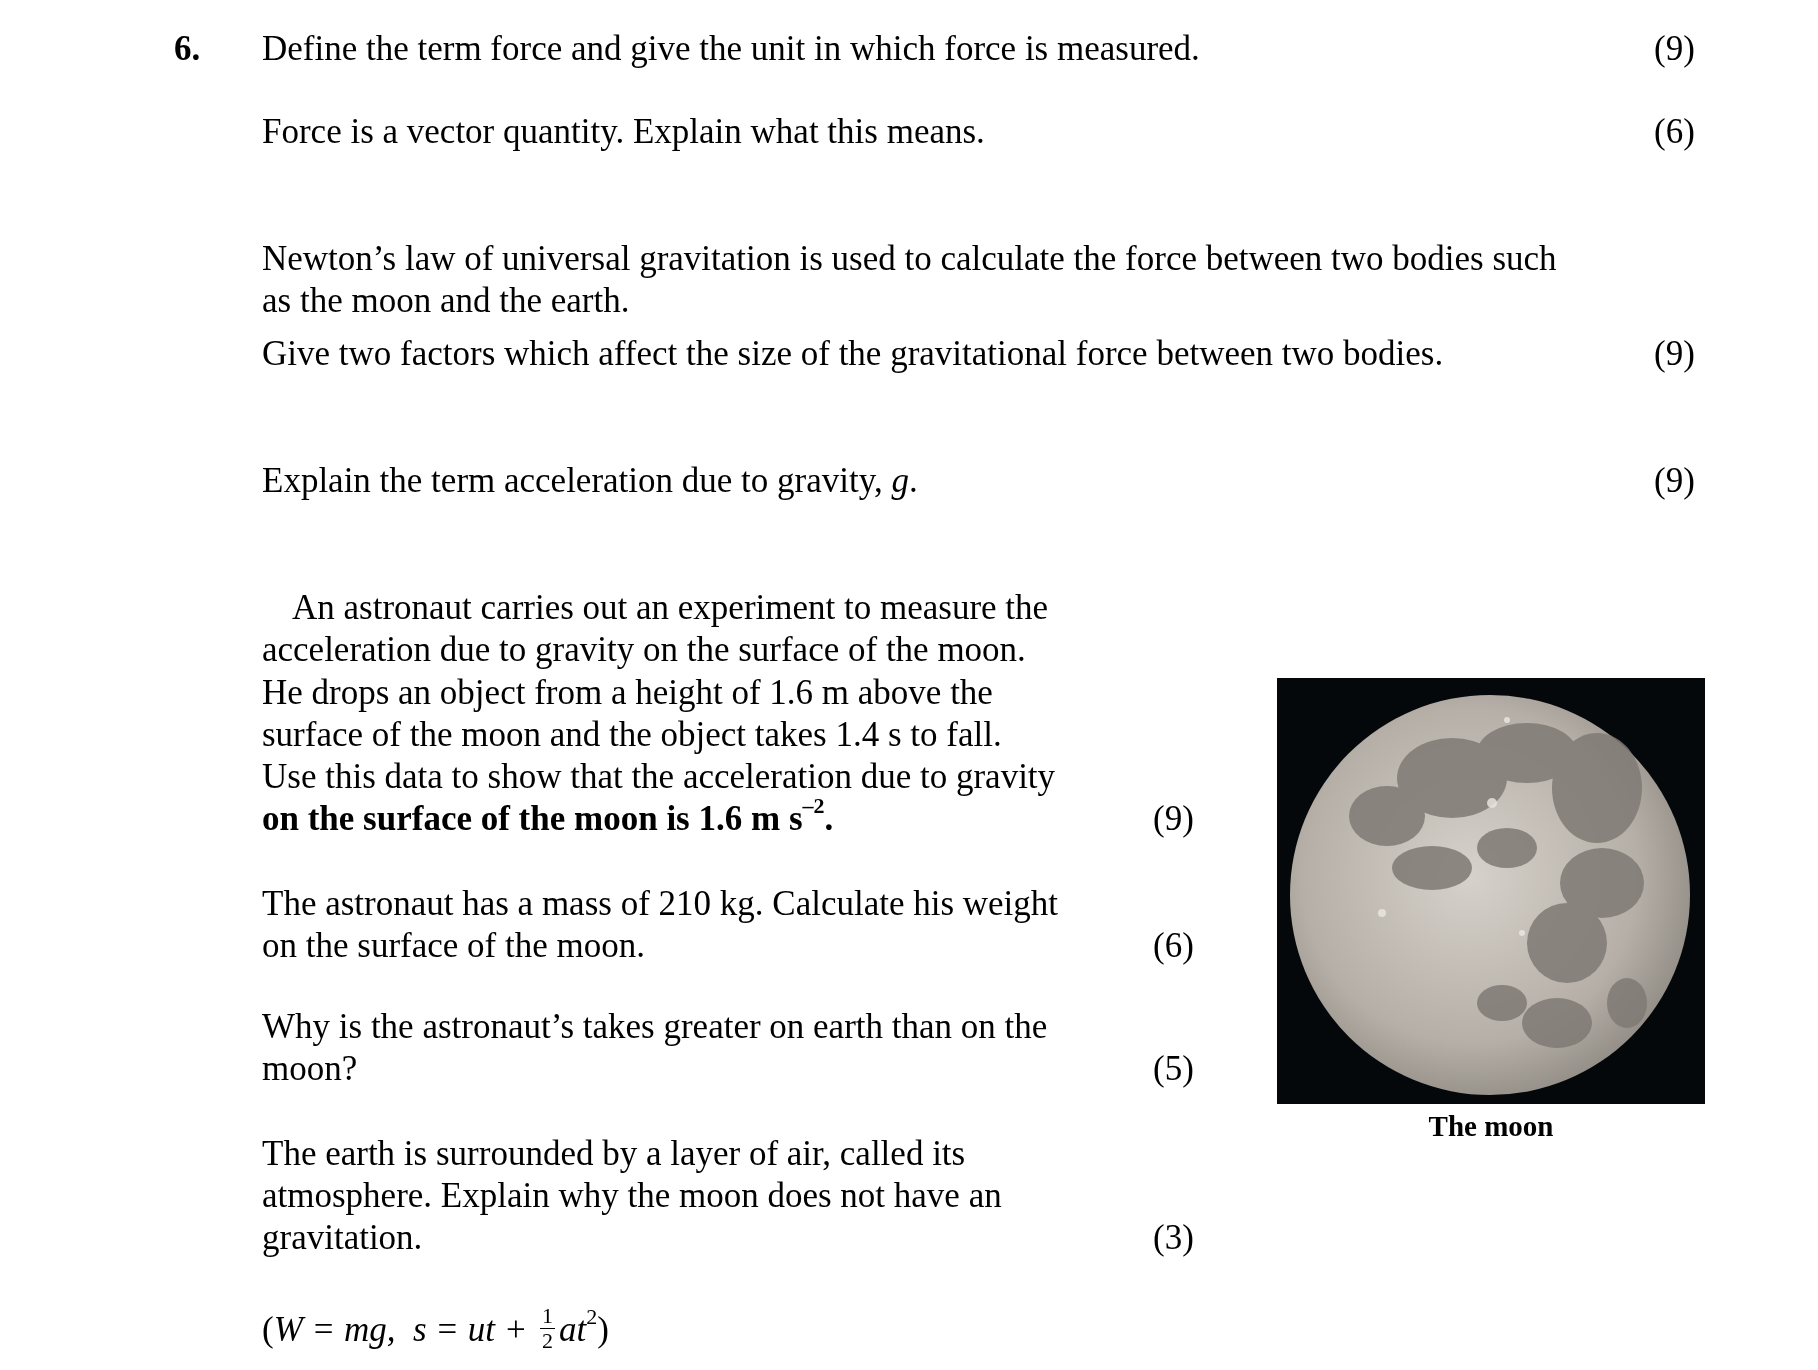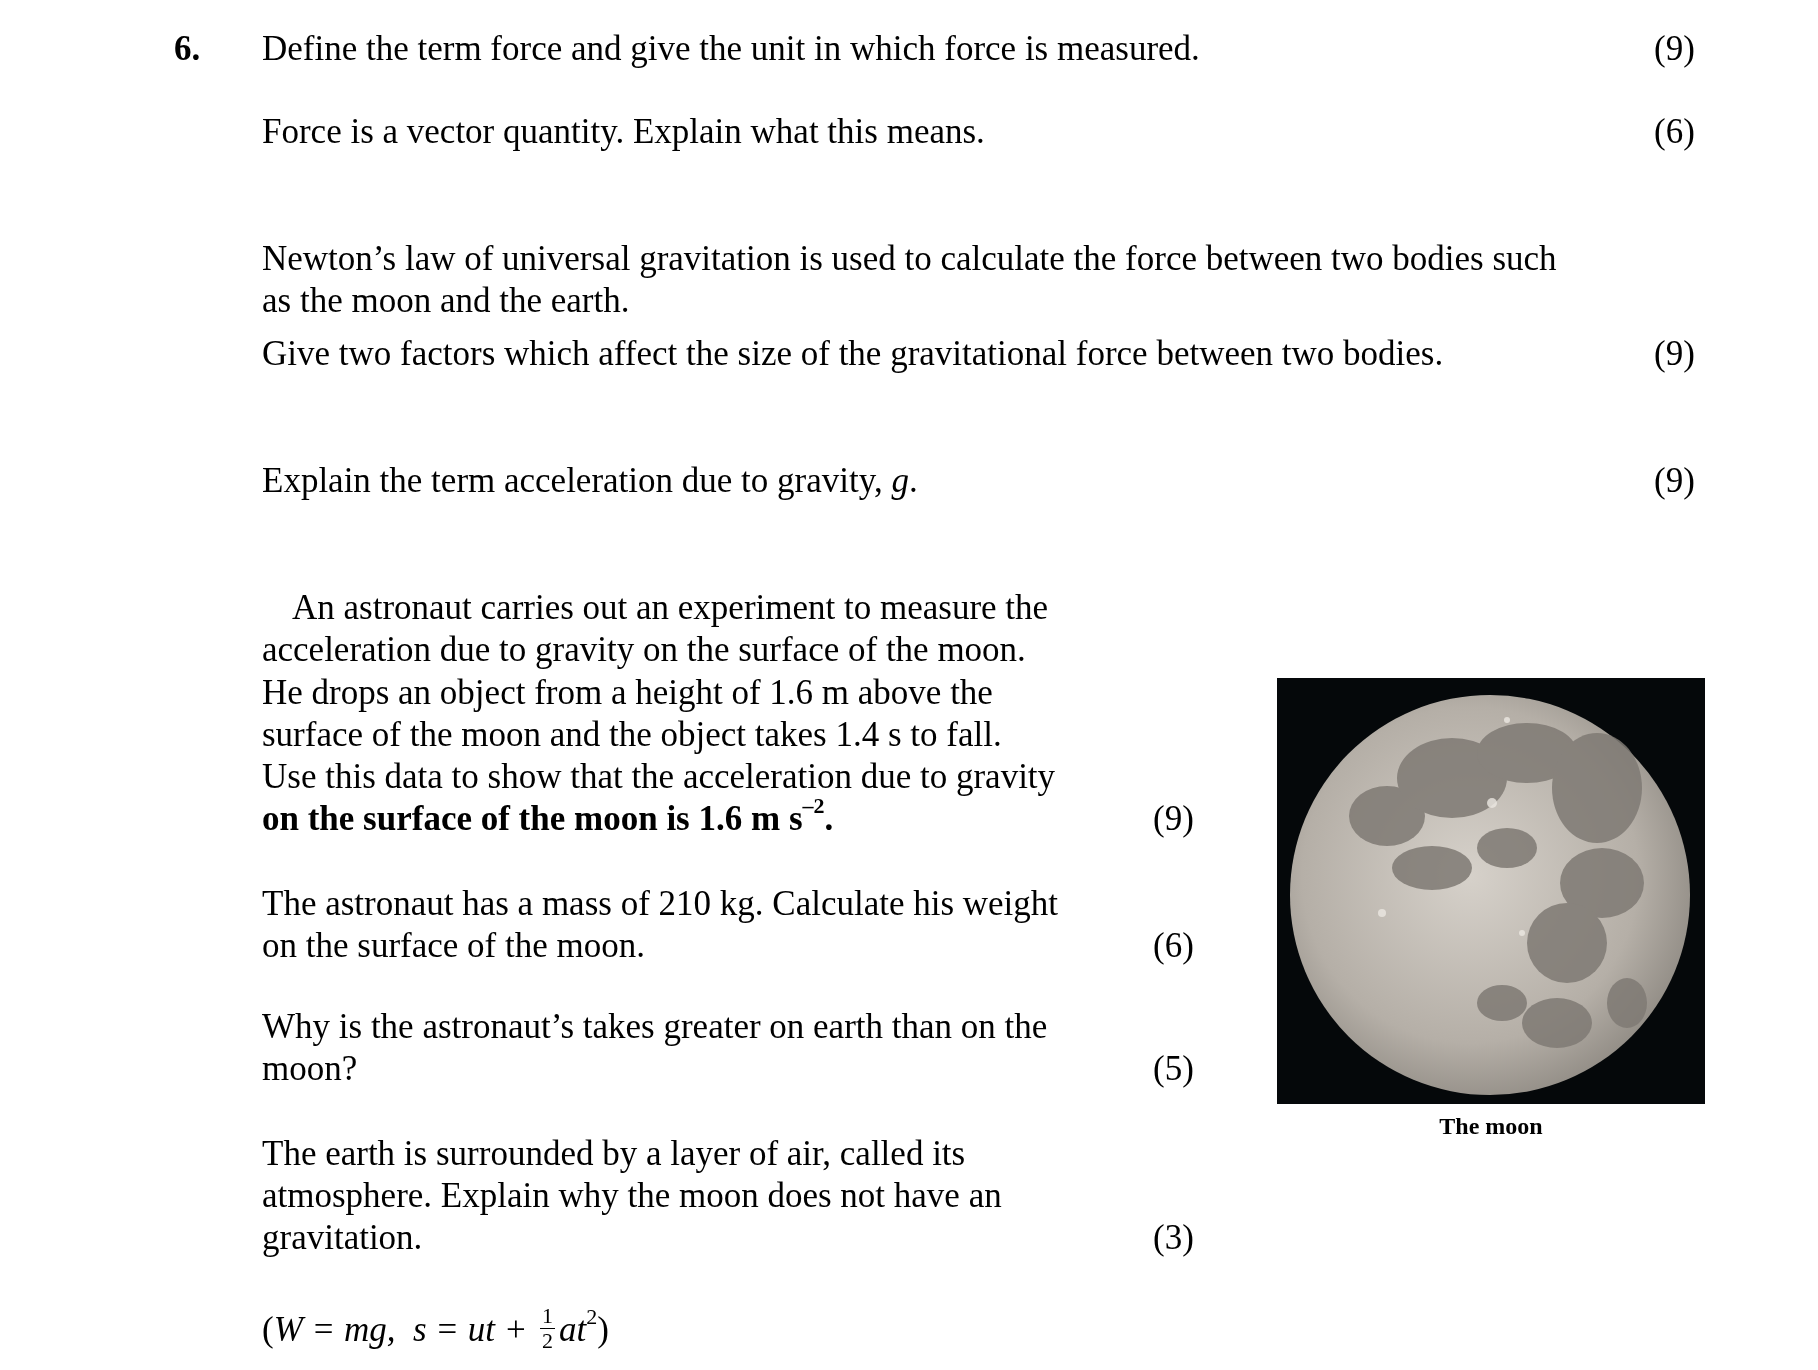--- a/index.html
+++ b/index.html
@@ -6,21 +6,21 @@
   body { width:1818px; height:1370px; position:relative; overflow:hidden;
          font-family:"Liberation Serif", "DejaVu Serif", serif; color:#000; }
   .t { position:absolute; font-size:35px; line-height:42px; white-space:nowrap; }
   .qnum { position:absolute; left:174px; top:28px; font-size:35px; font-weight:bold; line-height:42px; }
   .mark { position:absolute; font-size:35px; line-height:42px; white-space:nowrap; }
   .mark.right { left:1654px; }
   .mark.mid { left:1153px; }
   sup { font-size:22px; line-height:0; position:relative; top:-4px; }
   .moon-frame { position:absolute; left:1277px; top:678px; width:428px; height:426px; background:#05080a; overflow:hidden; }
   .moon-caption { position:absolute; left:1277px; width:428px; top:1108px; text-align:center;
-                  font-size:24px; font-weight:bold; line-height:36px; }
+                  font-size:29px; font-weight:bold; line-height:36px; }
   .formula { position:absolute; left:262px; top:1308px; font-size:35px; line-height:42px; white-space:nowrap; font-style:italic; }
   .formula .up { font-style:normal; }
   .frac { display:inline-block; vertical-align:middle; text-align:center; font-style:normal; font-size:22px; line-height:24px; margin:0 4px; position:relative; top:-4px; }
   .frac .num { display:block; border-bottom:1.5px solid #000; padding:0 2px; }
   .frac .den { display:block; }
 </style>
 </head>
 <body>
 
 <div class="qnum">6.</div>

